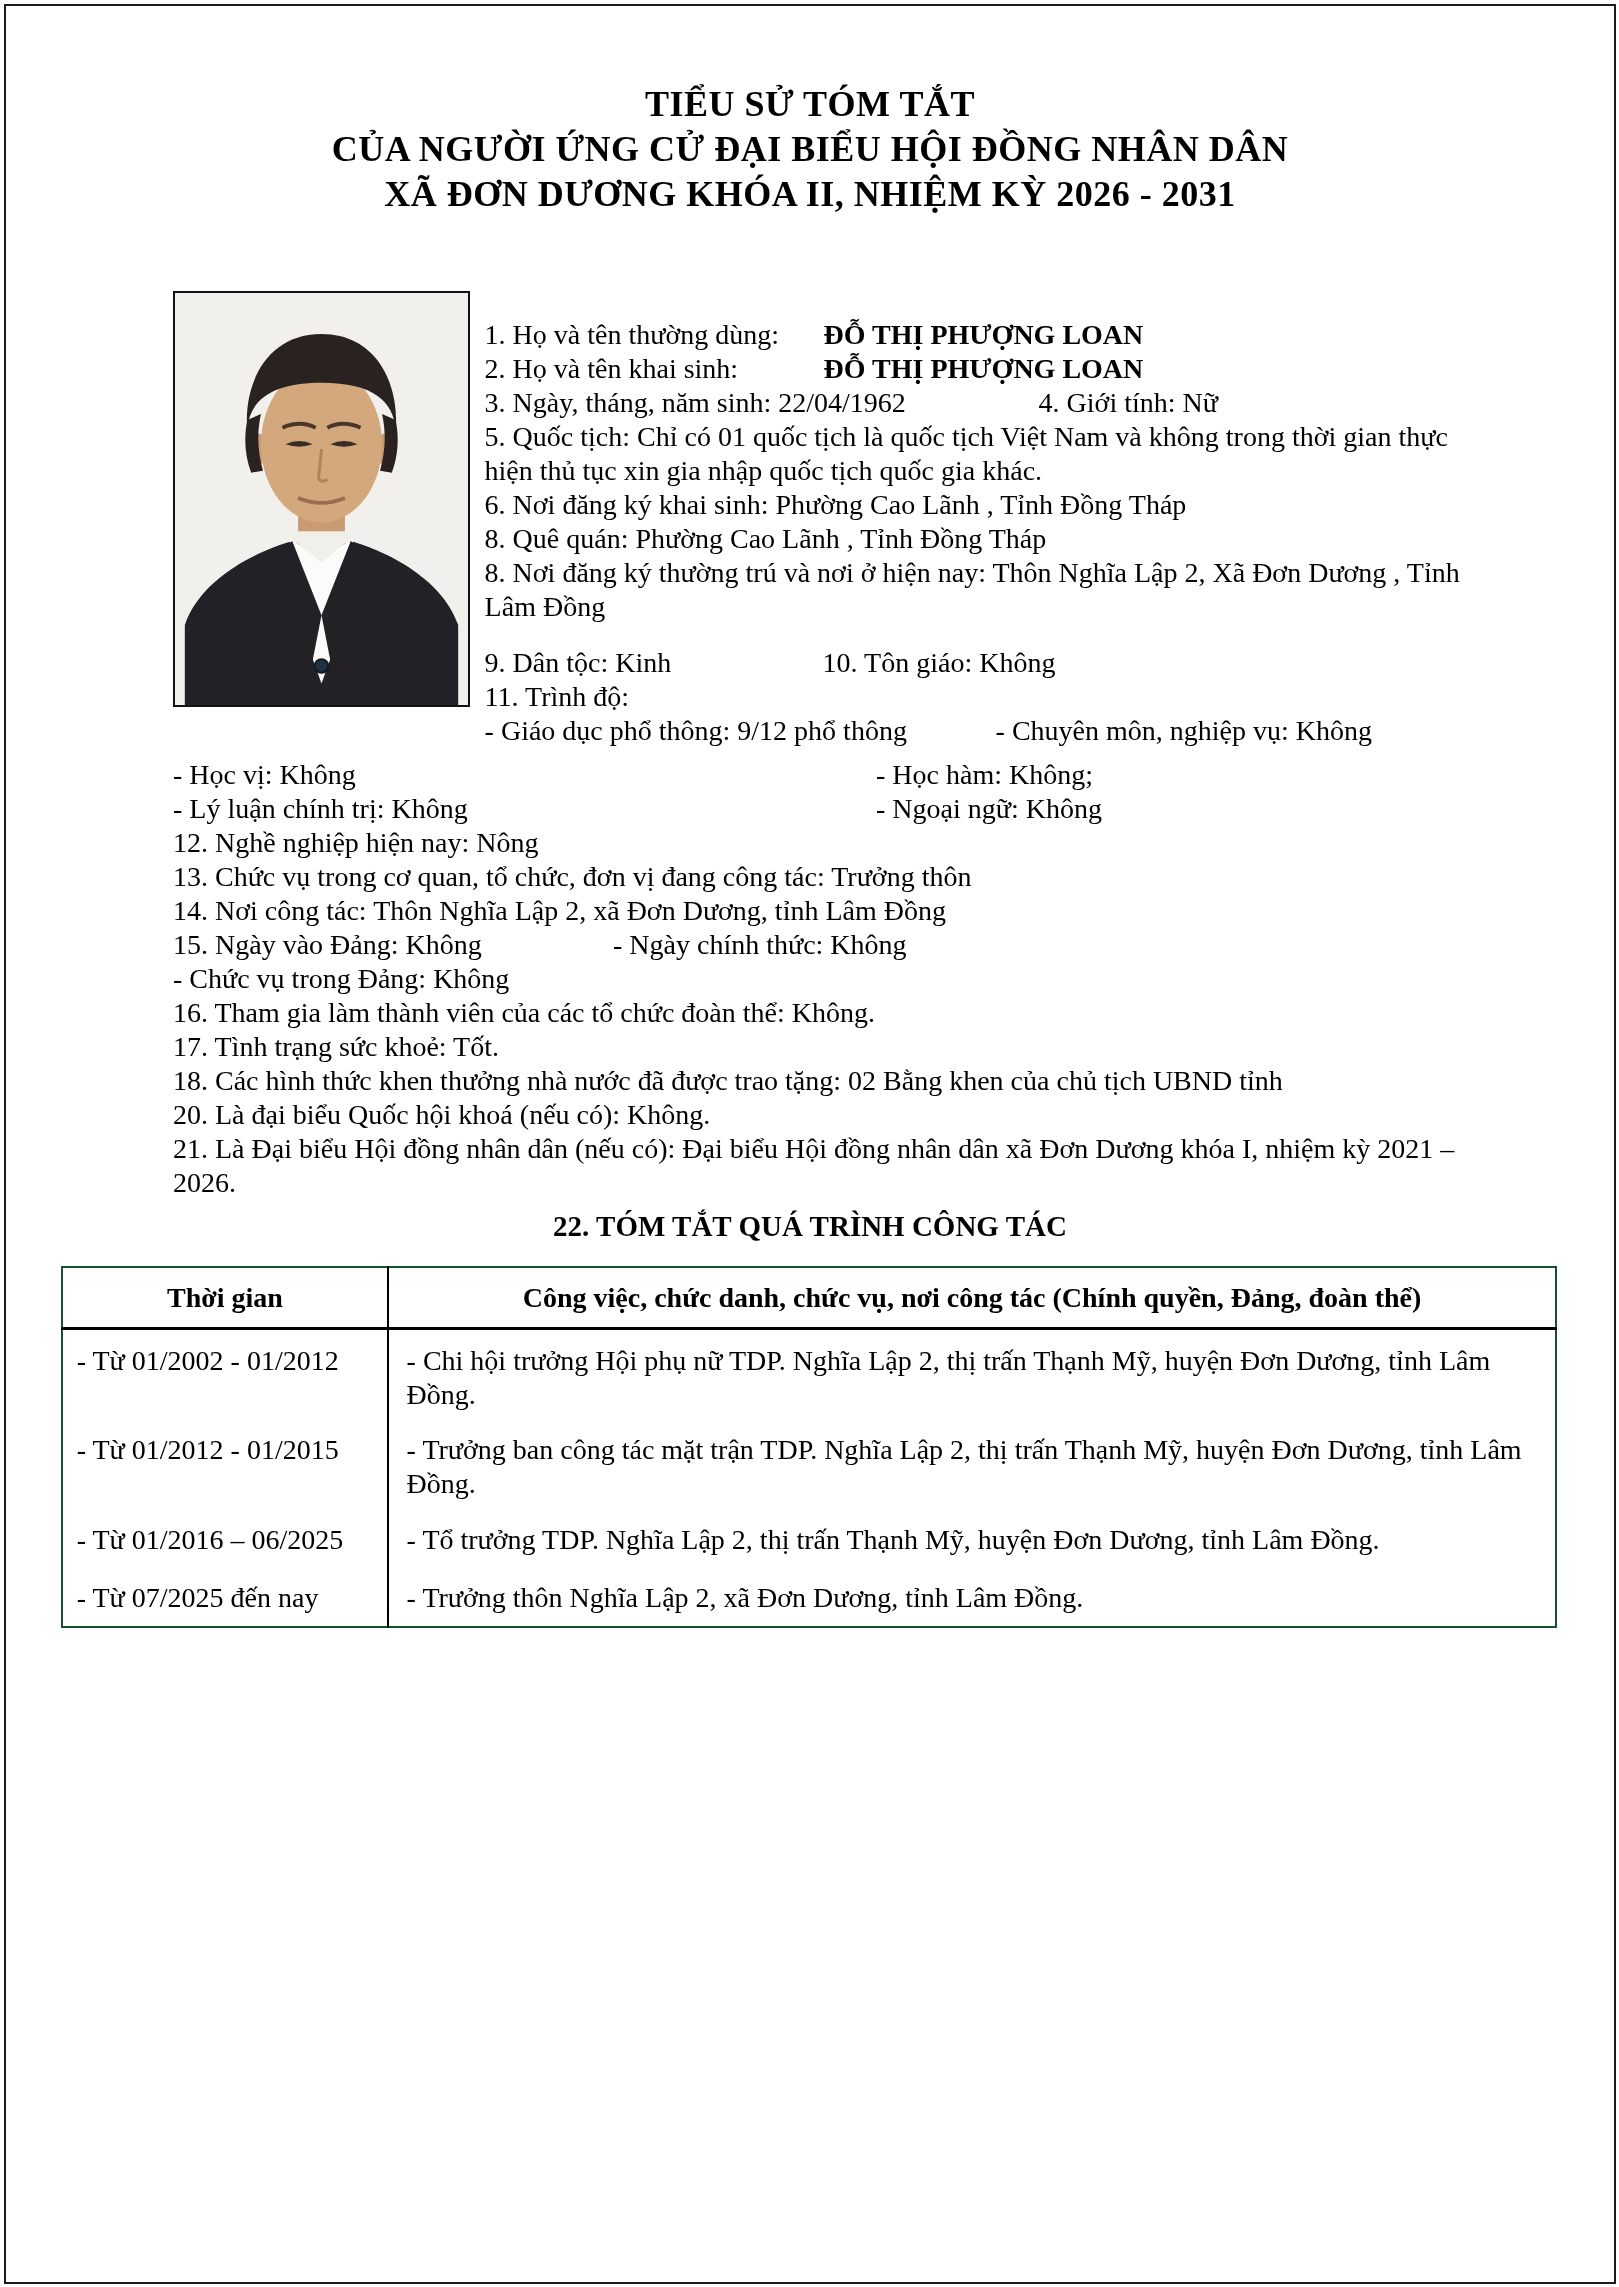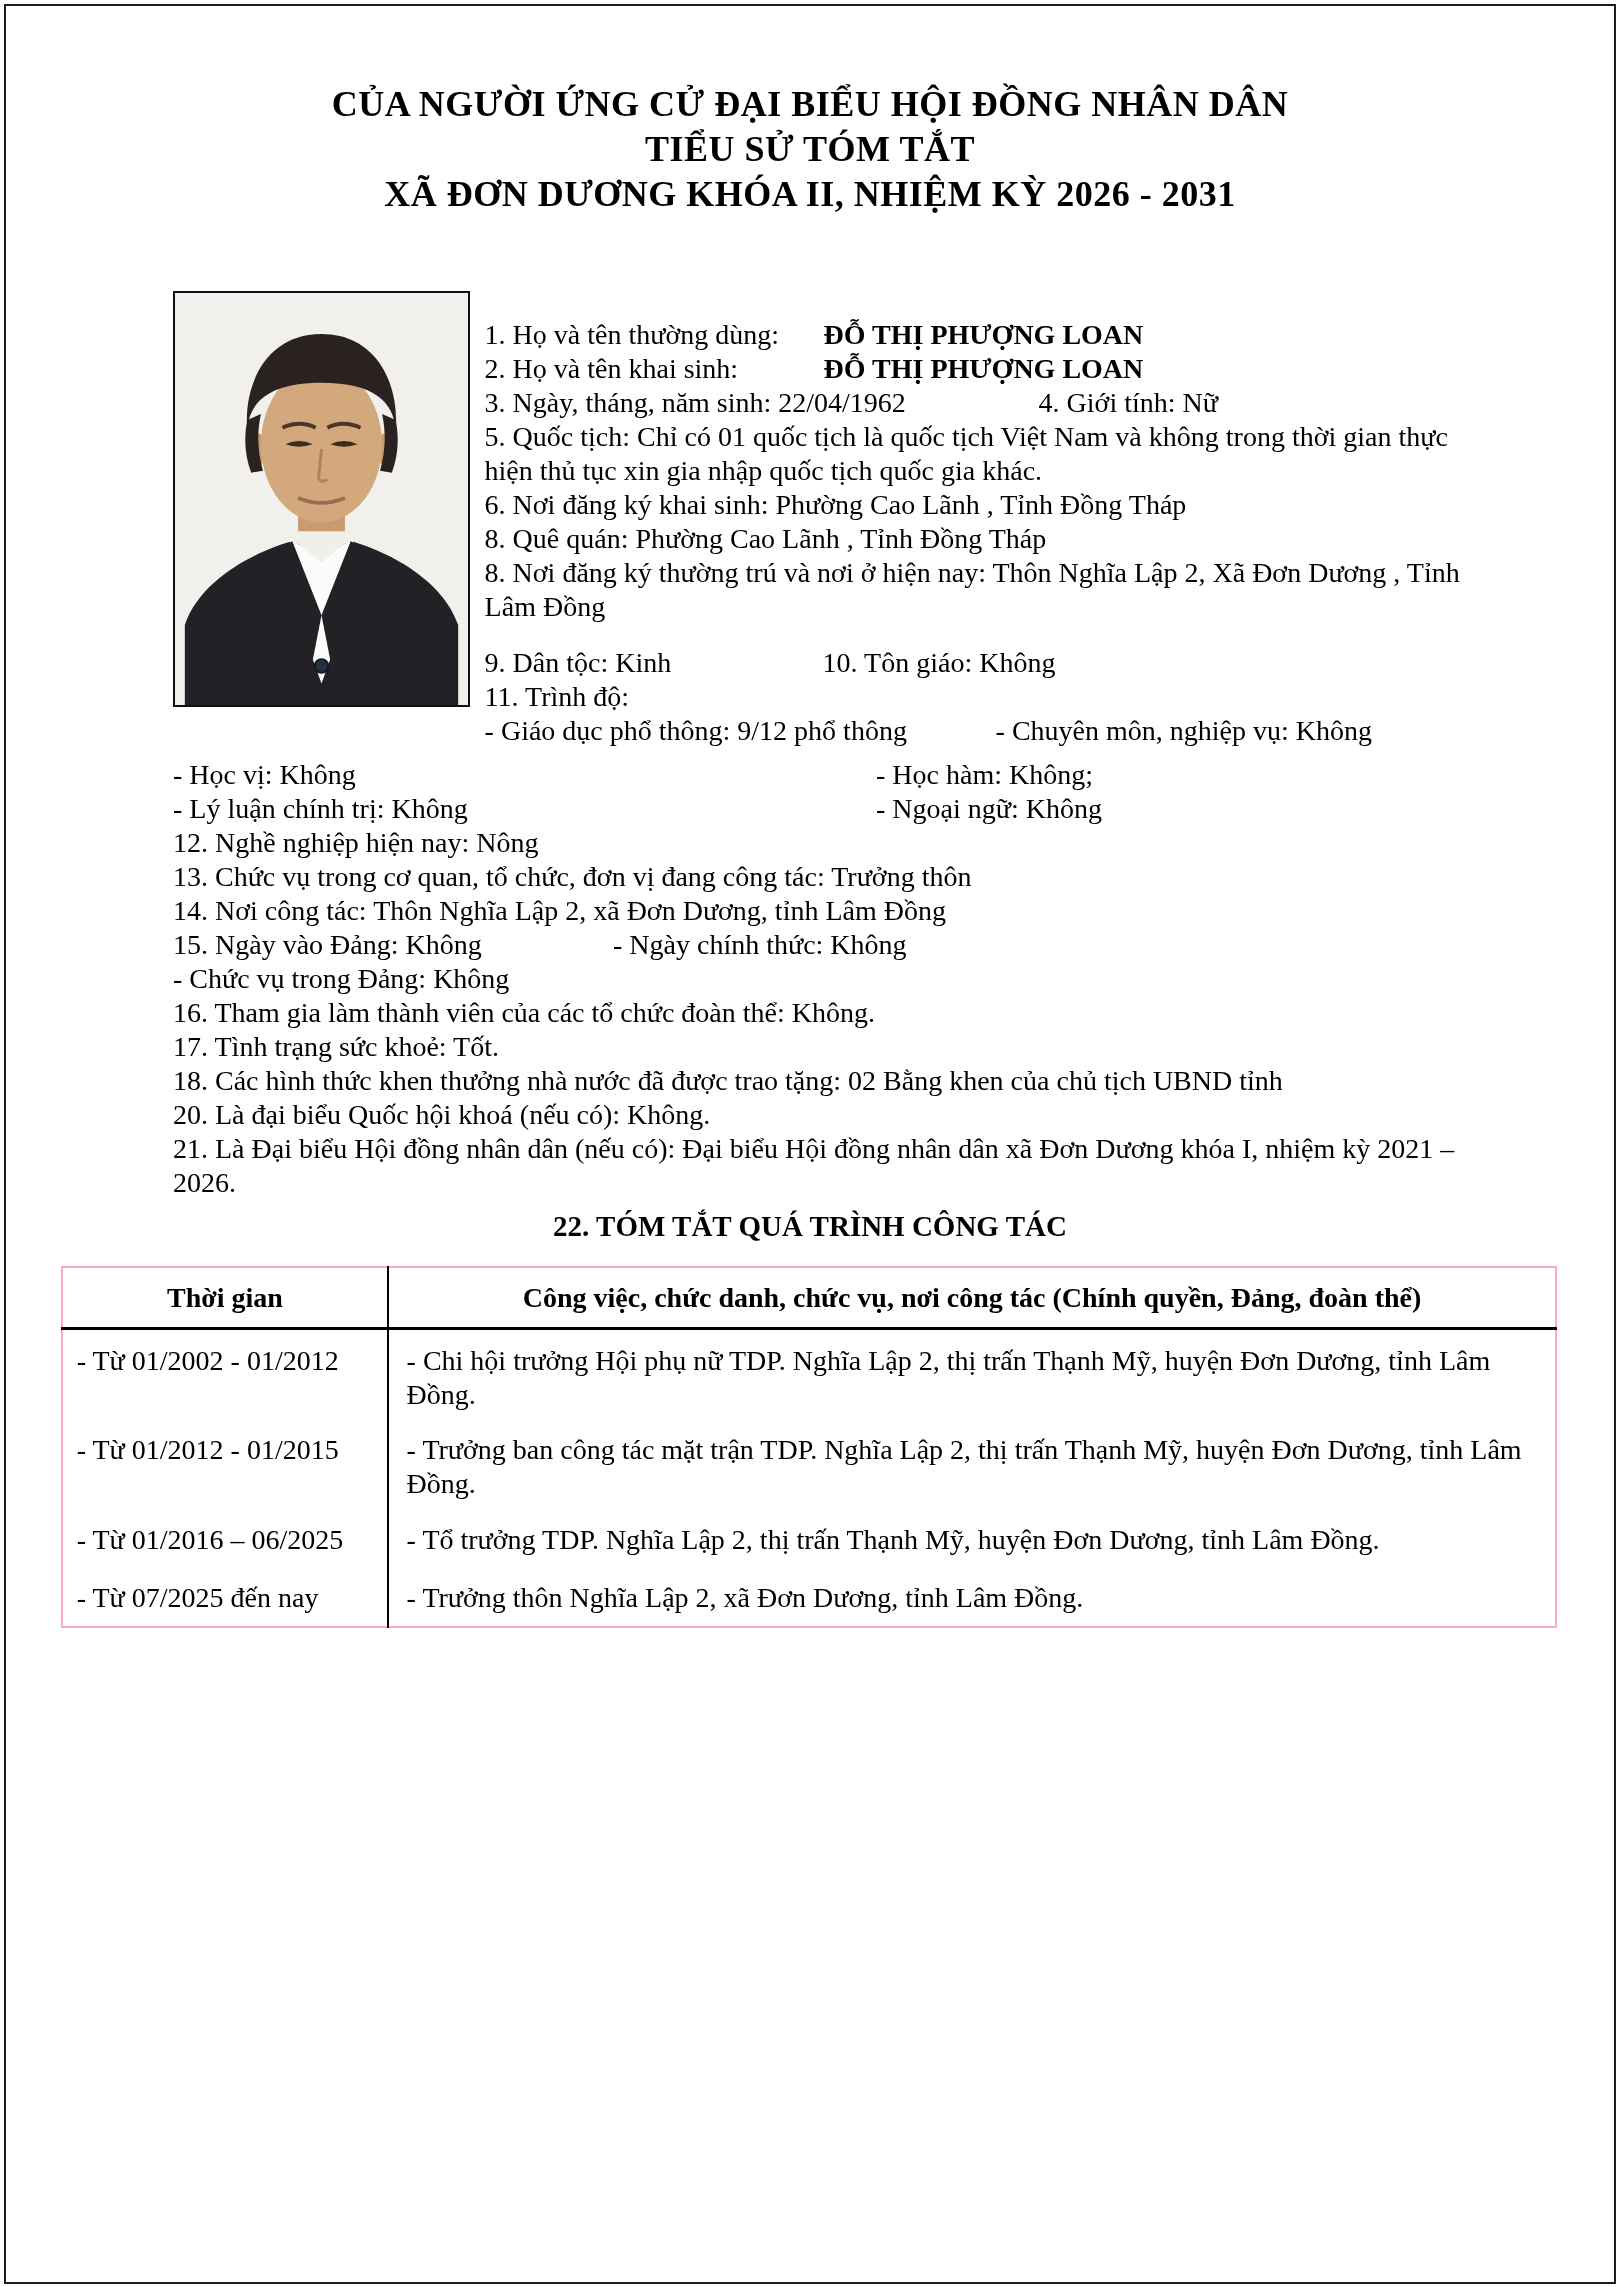--- a/index.html
+++ b/index.html
@@ -65,21 +65,21 @@
   table.career{
     border-collapse:collapse;
     margin-left:61px;
     margin-top:23.4px;
     width:1496px;
     table-layout:fixed;
     font-size:28px;
     line-height:34px;
   }
   table.career,table.career th,table.career td{border:0;}
-  table.career{border:2px solid #f9a8d4;}
+  table.career{border:2px solid #14532d;}
   table.career th{
     font-weight:bold;
     text-align:center;
     height:51px;
     border-bottom:3.9px solid #000;
     padding:3.9px 7.8px;
     vertical-align:middle;
   }
   table.career .col-work{border-left:2px solid #000;}
   table.career td{
@@ -90,22 +90,22 @@
   col.c-time{width:326px;}
   tr.r-tall td{height:70px;}
   tr.r-short td{height:39px;}
 </style>
 </head>
 <body>
 
 <div class="page-border"></div>
 
 <div class="title-block">
+  <div>TIỂU SỬ TÓM TẮT</div>
   <div>CỦA NGƯỜI ỨNG CỬ ĐẠI BIỂU HỘI ĐỒNG NHÂN DÂN</div>
-  <div>TIỂU SỬ TÓM TẮT</div>
   <div>XÃ ĐƠN DƯƠNG KHÓA II, NHIỆM KỲ 2026 - 2031</div>
 </div>
 
 <div class="content">
 
   <div class="photo-row">
     <div class="photo-frame">
       <svg width="293" height="412" viewBox="0 0 300 422">
         <rect x="0" y="0" width="300" height="422" fill="#f4f3f0"></rect>
         <rect x="0" y="0" width="300" height="422" fill="#eceae6" opacity="0.35"></rect>

